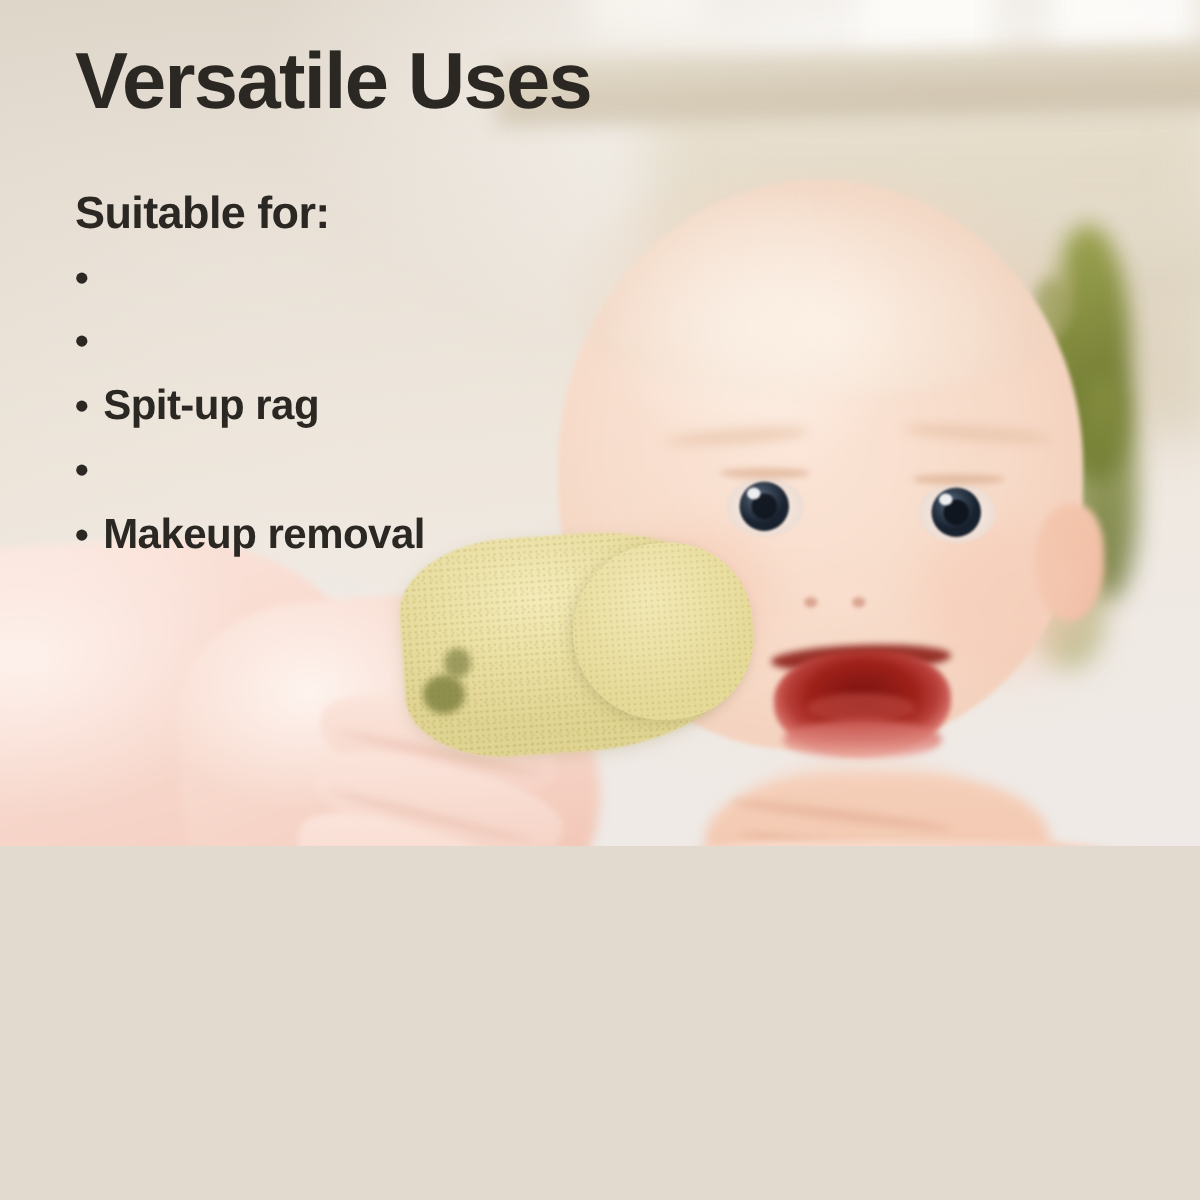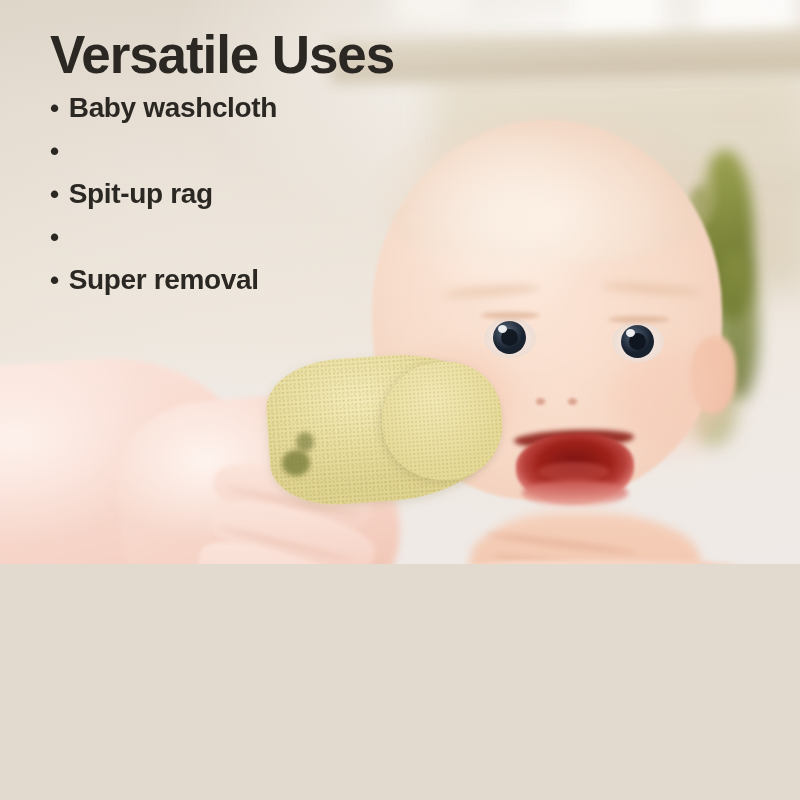--- a/index.html
+++ b/index.html
@@ -328,35 +328,35 @@
   <div id="mitt-tex" class="layer"></div>
   <div id="mitt-flap" class="layer"></div>
   <div id="mitt-flap-tex" class="layer"></div>
   <div id="mitt-green" class="layer"></div>
   <div id="mitt-green2" class="layer"></div>
 
   <div id="veil"></div>
 
   <div id="copy">
     <h1 id="title">Versatile Uses</h1>
+    <p id="lead">Suitable for:</p>
     <ul id="bullets">
       <li>
         <span class="bdot">•</span>
-        <span>Baby washcloth</span>
       </li>
       <li>
         <span class="bdot">•</span>
       </li>
       <li>
         <span class="bdot">•</span>
         <span>Spit-up rag</span>
       </li>
       <li>
         <span class="bdot">•</span>
       </li>
       <li>
         <span class="bdot">•</span>
-        <span>Super removal</span>
+        <span>Makeup removal</span>
       </li>
     </ul>
   </div>
 
 </div>
 
 </body></html>

